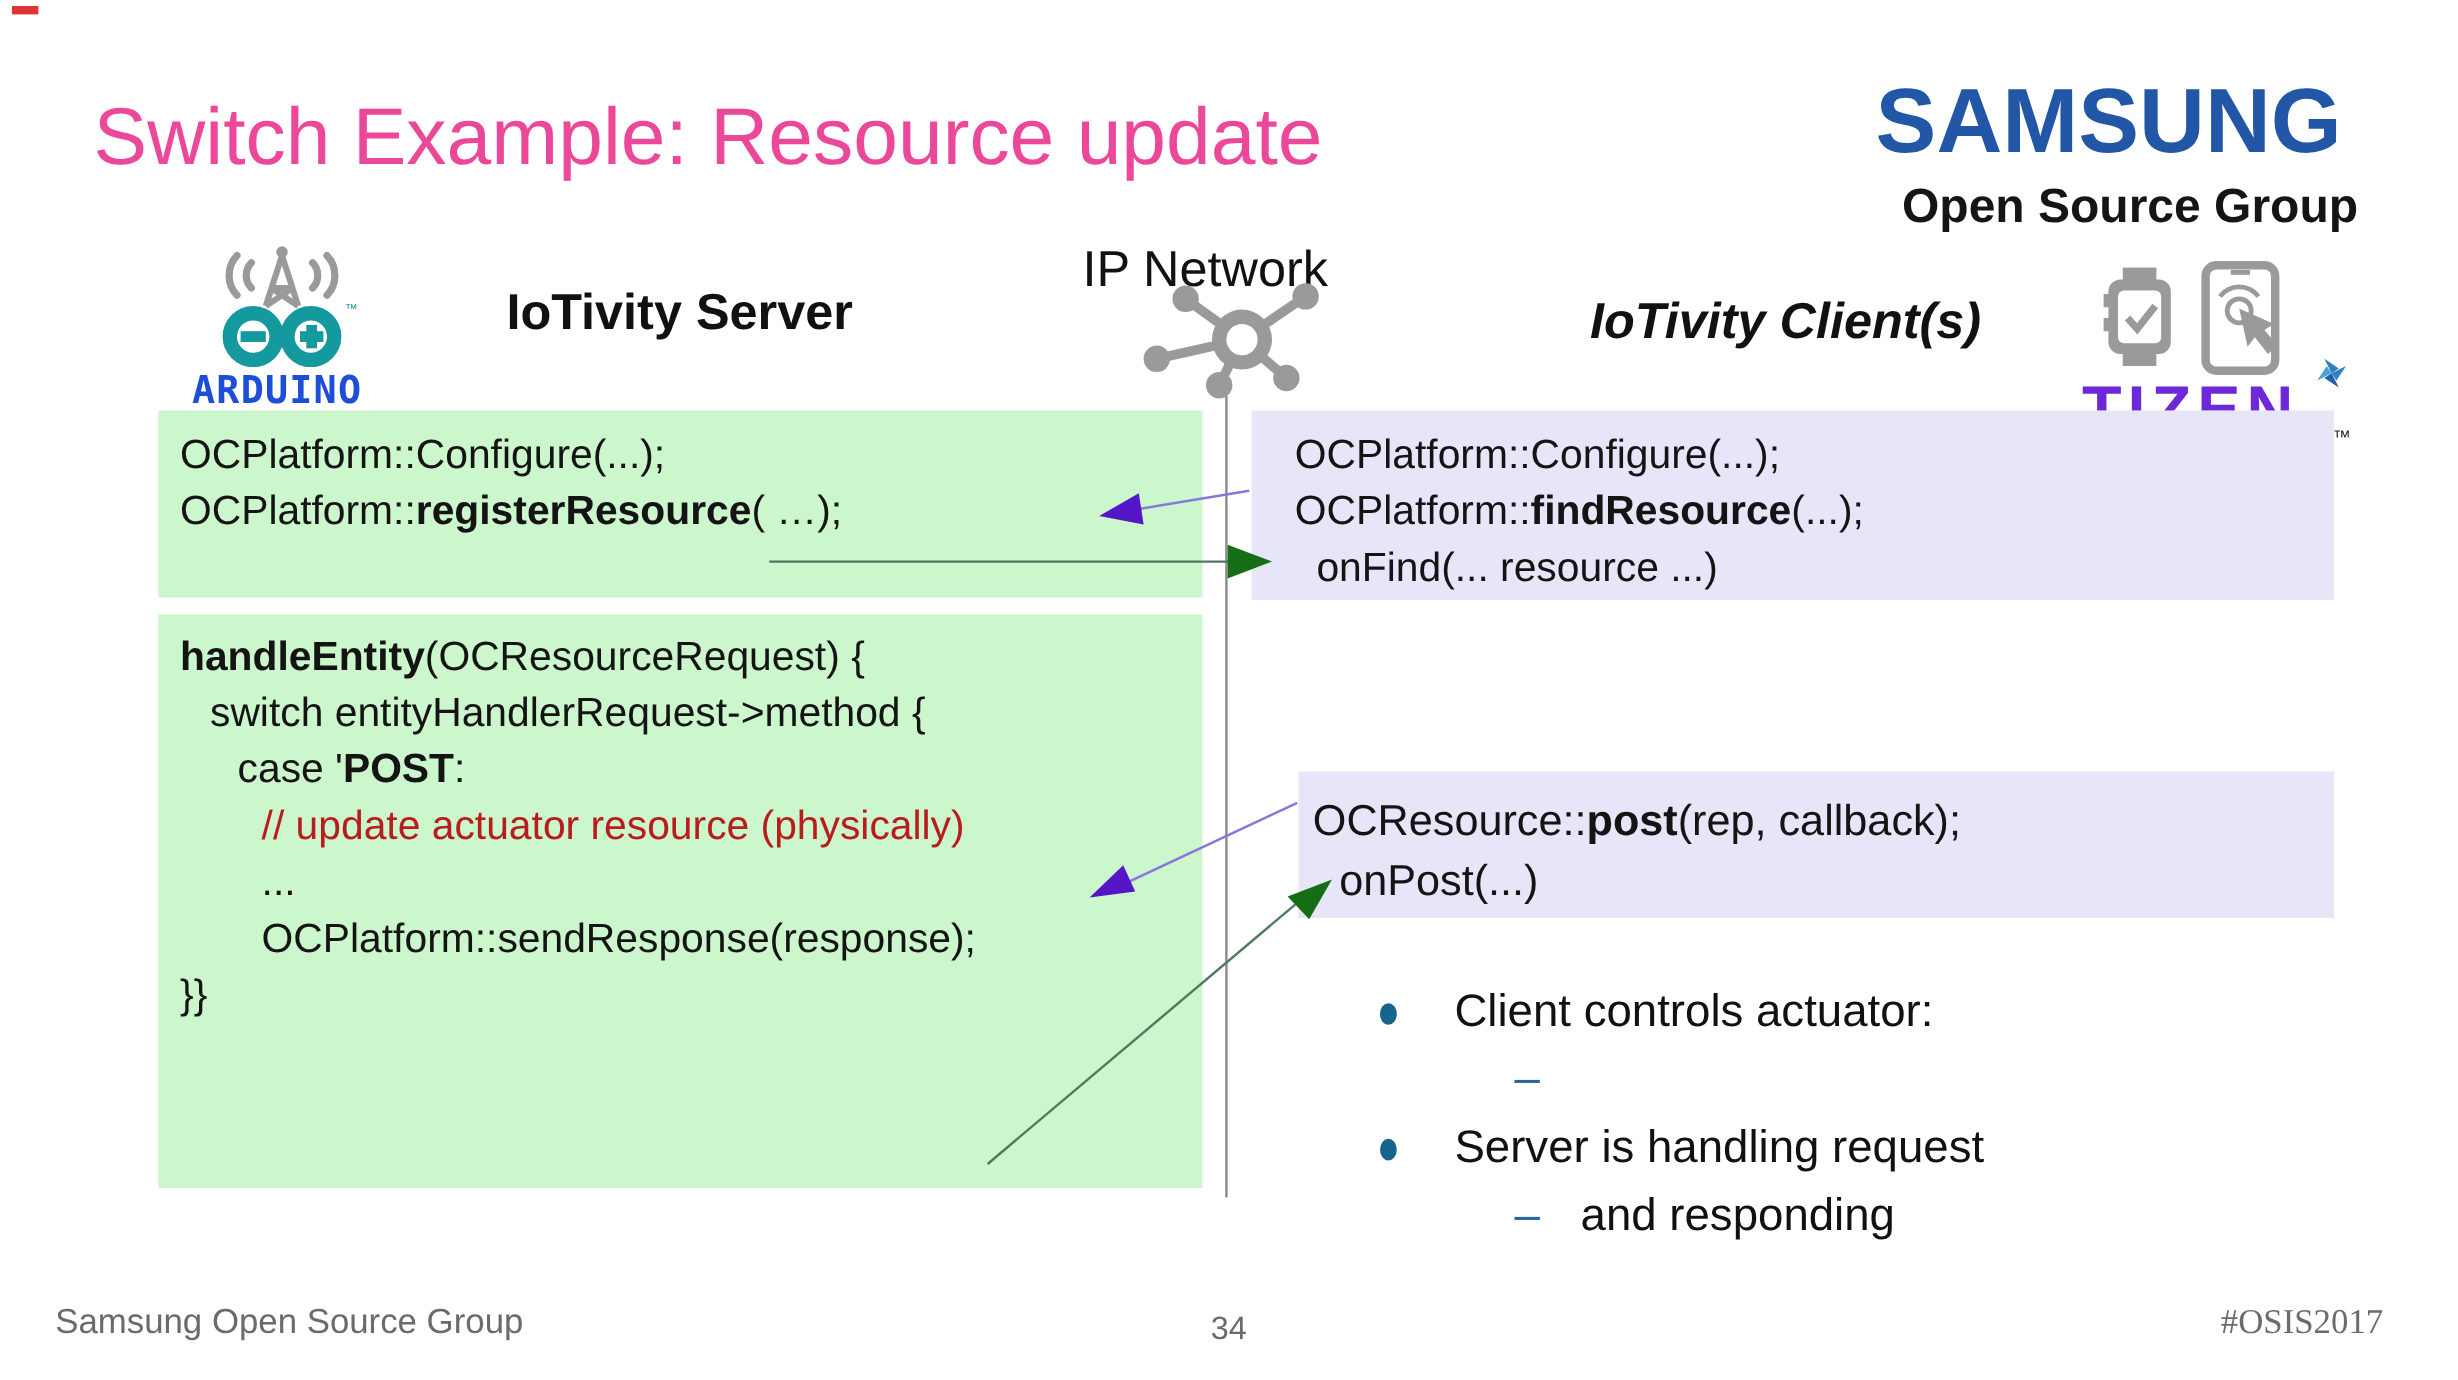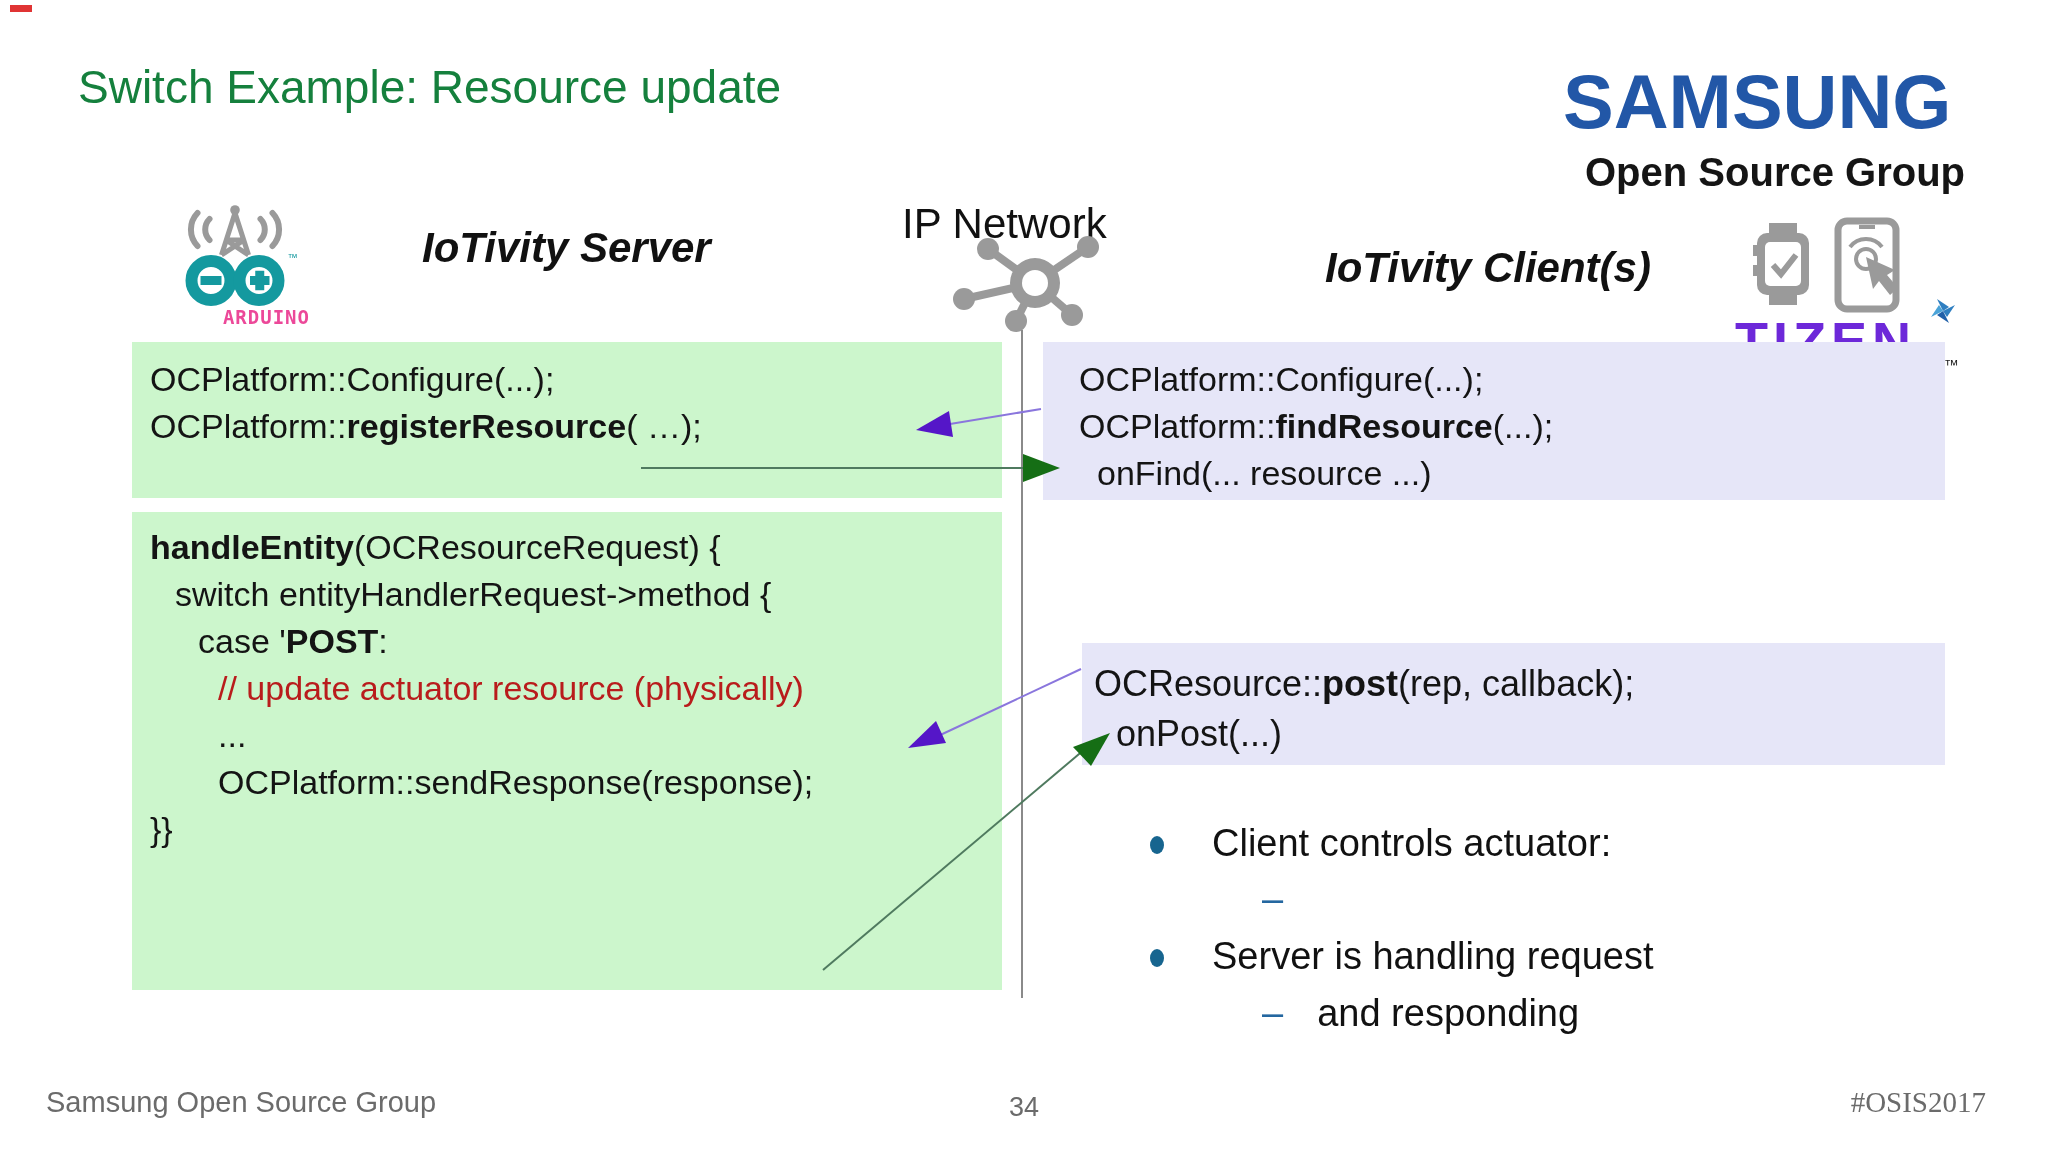--- a/index.html
+++ b/index.html
@@ -3,35 +3,35 @@
 <meta charset="utf-8">
 <style>
   html,body{margin:0;padding:0;background:#fff;}
   .slide{
     position:relative;width:2048px;height:1150px;background:#ffffff;
     overflow:hidden;font-family:"Liberation Sans",sans-serif;color:#141414;
   }
   .abs{position:absolute;}
 
   
-  .title{left:78px;top:60px;font-size:46px;color:#15803d;letter-spacing:0;}
+  .title{left:78px;top:76px;font-size:67px;color:#ec4899;letter-spacing:0;}
   .samsung-word{left:1563px;top:64px;font-size:76px;font-weight:bold;color:#2257a7;line-height:1;letter-spacing:0;}
   .samsung-sub{left:1585px;top:150px;font-size:40px;font-weight:bold;color:#151515;}
   .corner-mark{left:10px;top:5px;width:22px;height:7px;background:#e03434;}
 
   
   .lane{font-size:42px;color:#111;}
-  .server-label{left:422px;top:224px;font-weight:bold;font-style:italic;}
+  .server-label{left:422px;top:236px;font-weight:bold;}
   .network-label{left:902px;top:200px;}
   .client-label{left:1325px;top:244px;font-weight:bold;font-style:italic;}
 
   
-  .arduino-caption{left:160px;top:306px;width:150px;text-align:right;
-    font-family:"DejaVu Sans Mono",monospace;font-weight:bold;font-size:19px;
-    letter-spacing:1px;color:#ec4899;}
+  .arduino-caption{left:160px;top:306px;width:150px;text-align:left;
+    font-family:"DejaVu Sans Mono",monospace;font-weight:bold;font-size:32px;
+    letter-spacing:1px;color:#1d4ed8;}
   .tizen-word{left:1735px;top:314px;font-size:54px;font-weight:800;letter-spacing:5px;color:#6d28d9;line-height:1;}
   .tizen-tm{left:1944px;top:356px;font-size:15px;color:#1b1b1b;}
 
   
   .codebox{line-height:47px;font-size:34px;color:#141414;}
   .box-green{background:#ccf6cc;}
   .box-lav{background:#e6e6f8;}
   #server-register{left:132px;top:342px;width:852px;height:142px;padding:14px 0 0 18px;}
   #server-handler{left:132px;top:512px;width:852px;height:466px;padding:12px 0 0 18px;}
   #client-find{left:1043px;top:342px;width:866px;height:144px;padding:14px 0 0 36px;}

